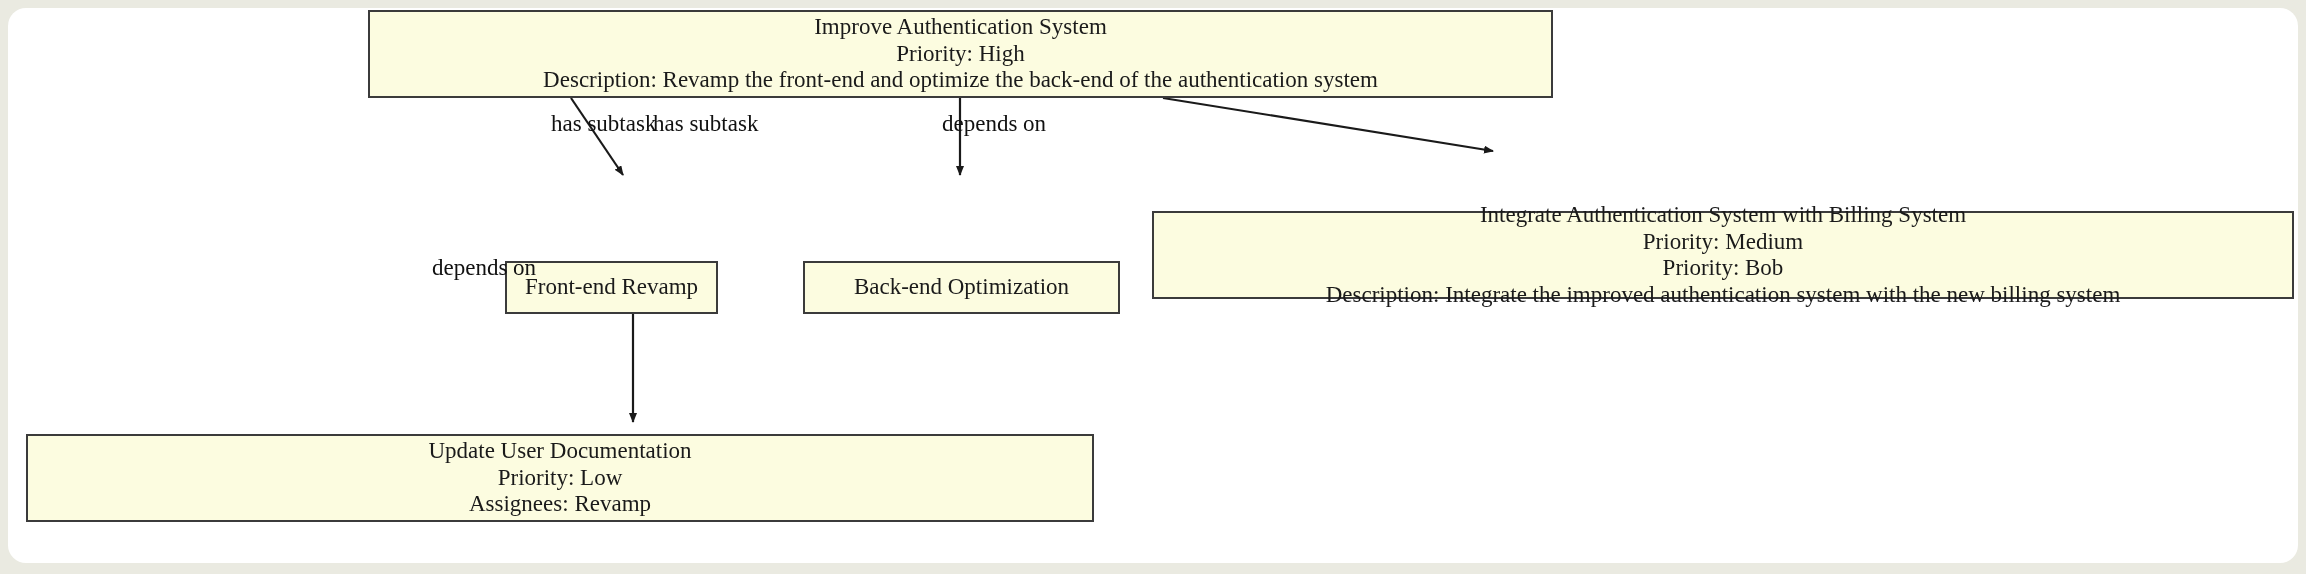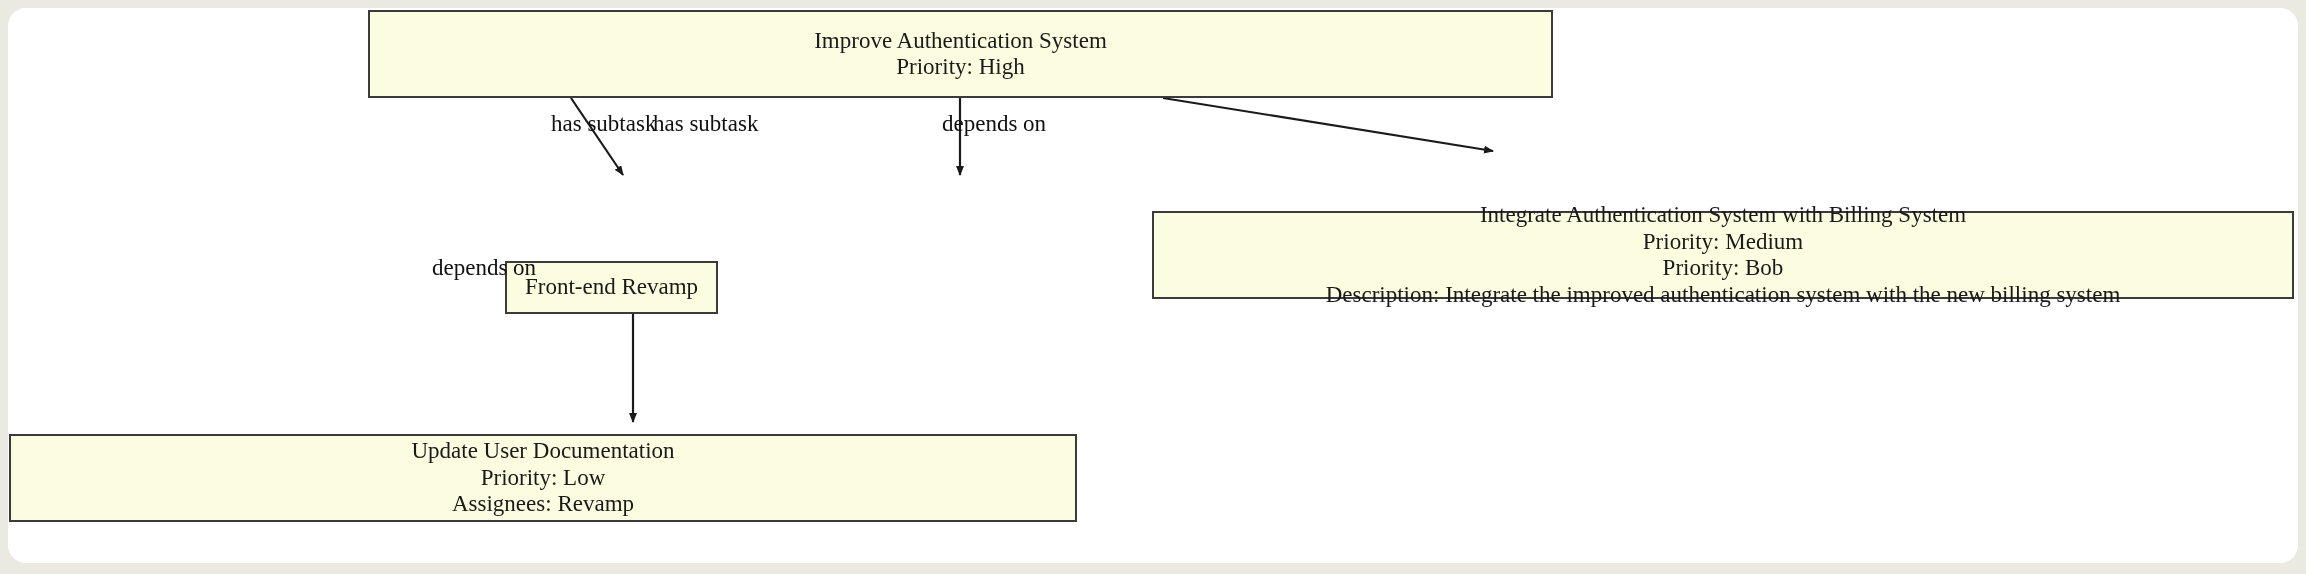--- a/index.html
+++ b/index.html
@@ -56,21 +56,21 @@
   #node-front-end-revamp {
     left: 497px;  top: 253px; width: 213px;  height: 53px;
   }
   #node-back-end-optimization {
     left: 795px;  top: 253px; width: 317px;  height: 53px;
   }
   #node-integrate-authentication-billing {
     left: 1144px; top: 203px; width: 1142px; height: 88px;
   }
   #node-update-user-documentation {
-    left: 1px;    top: 426px; width: 1068px; height: 88px;
+    left: 18px;    top: 426px; width: 1068px; height: 88px;
   }
   
   .edge-label {
     position: absolute;
     color: #111111;
     font-family: "Liberation Serif", "DejaVu Serif", serif;
     font-size: 23px;
     line-height: 23px;
     white-space: nowrap;
   }
@@ -104,26 +104,30 @@
     </g>
 
     <g>
       <path d="M 625,306 L 625,414" stroke="#1a1a1a" stroke-width="2.2" fill="none" marker-end="url(#arrow)"></path>
     </g>
   </svg>
 
   <div class="node" id="node-improve-authentication-system">
     <span class="line">Improve Authentication System</span>
     <span class="line">Priority: High</span>
+    <span class="line">Description: Revamp the front-end and optimize the back-end of the authentication system</span>
   </div>
 
   <div class="node" id="node-front-end-revamp">
     <span class="line">Front-end Revamp</span>
   </div>
 
+  <div class="node" id="node-back-end-optimization">
+    <span class="line">Back-end Optimization</span>
+  </div>
 
   <div class="node" id="node-integrate-authentication-billing">
     <span class="line">Integrate Authentication System with Billing System</span>
     <span class="line">Priority: Medium</span>
     <span class="line">Priority: Bob</span>
     <span class="line">Description: Integrate the improved authentication system with the new billing system</span>
   </div>
 
   <div class="node" id="node-update-user-documentation">
     <span class="line">Update User Documentation</span>

